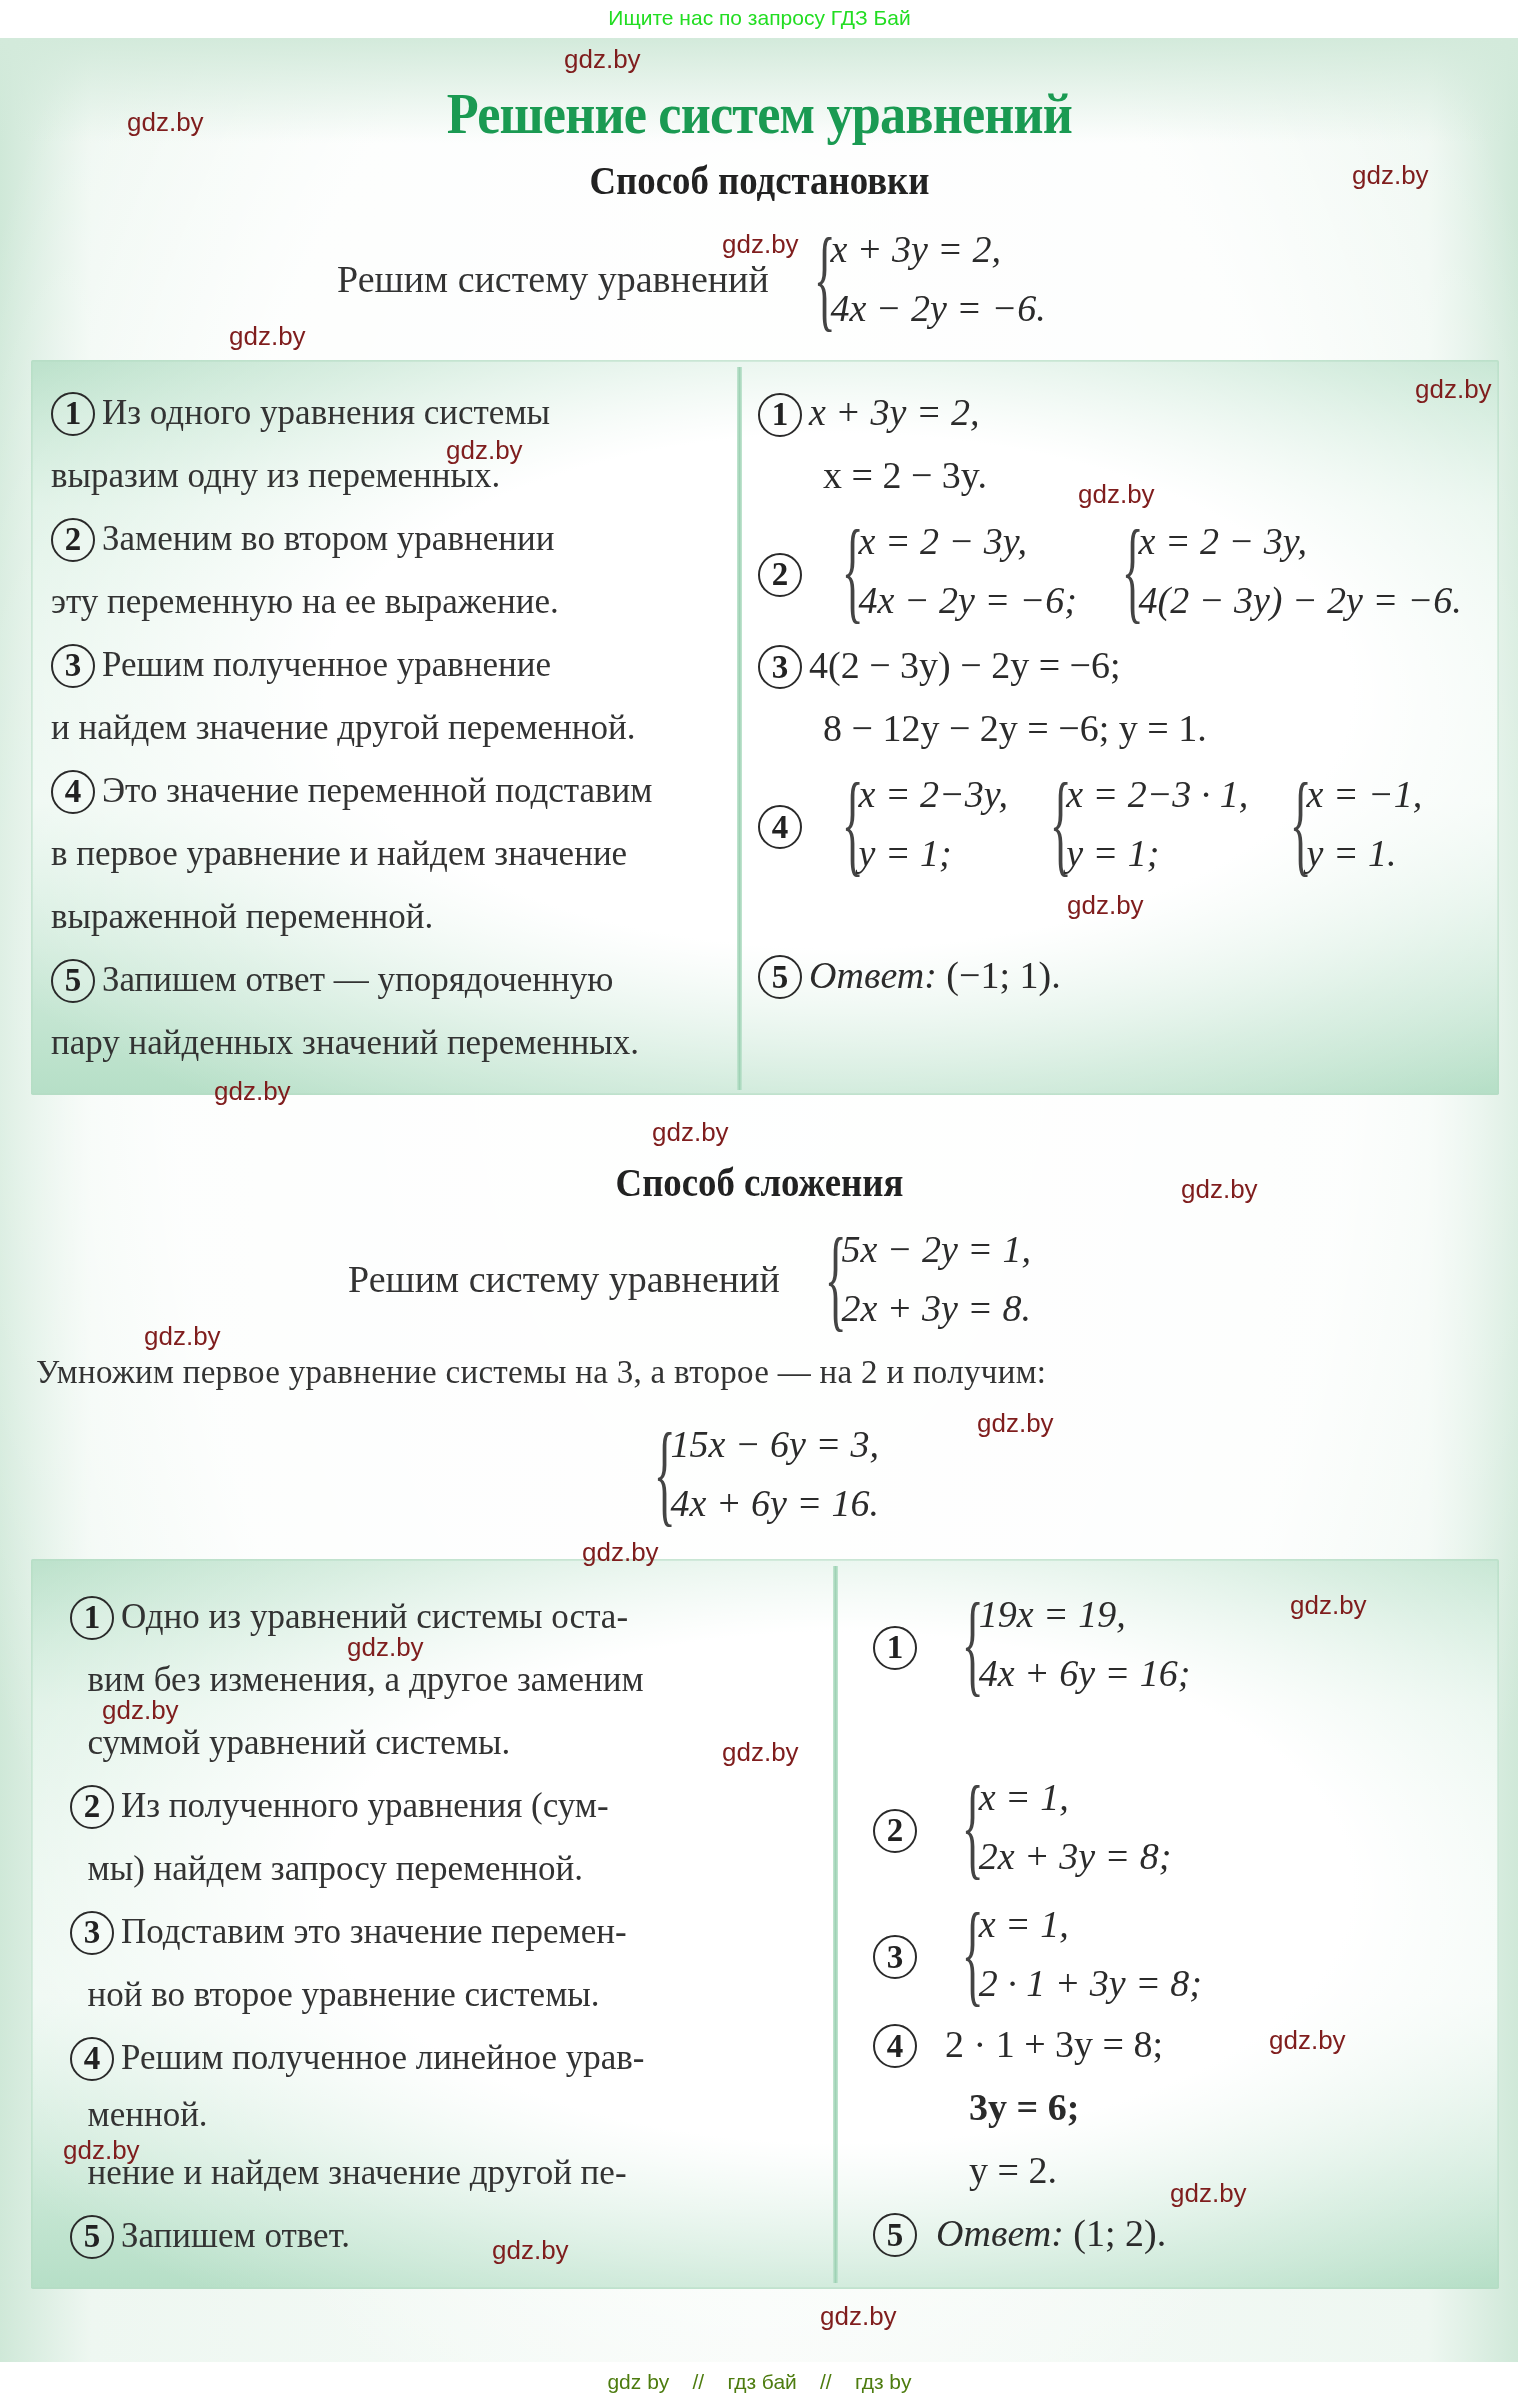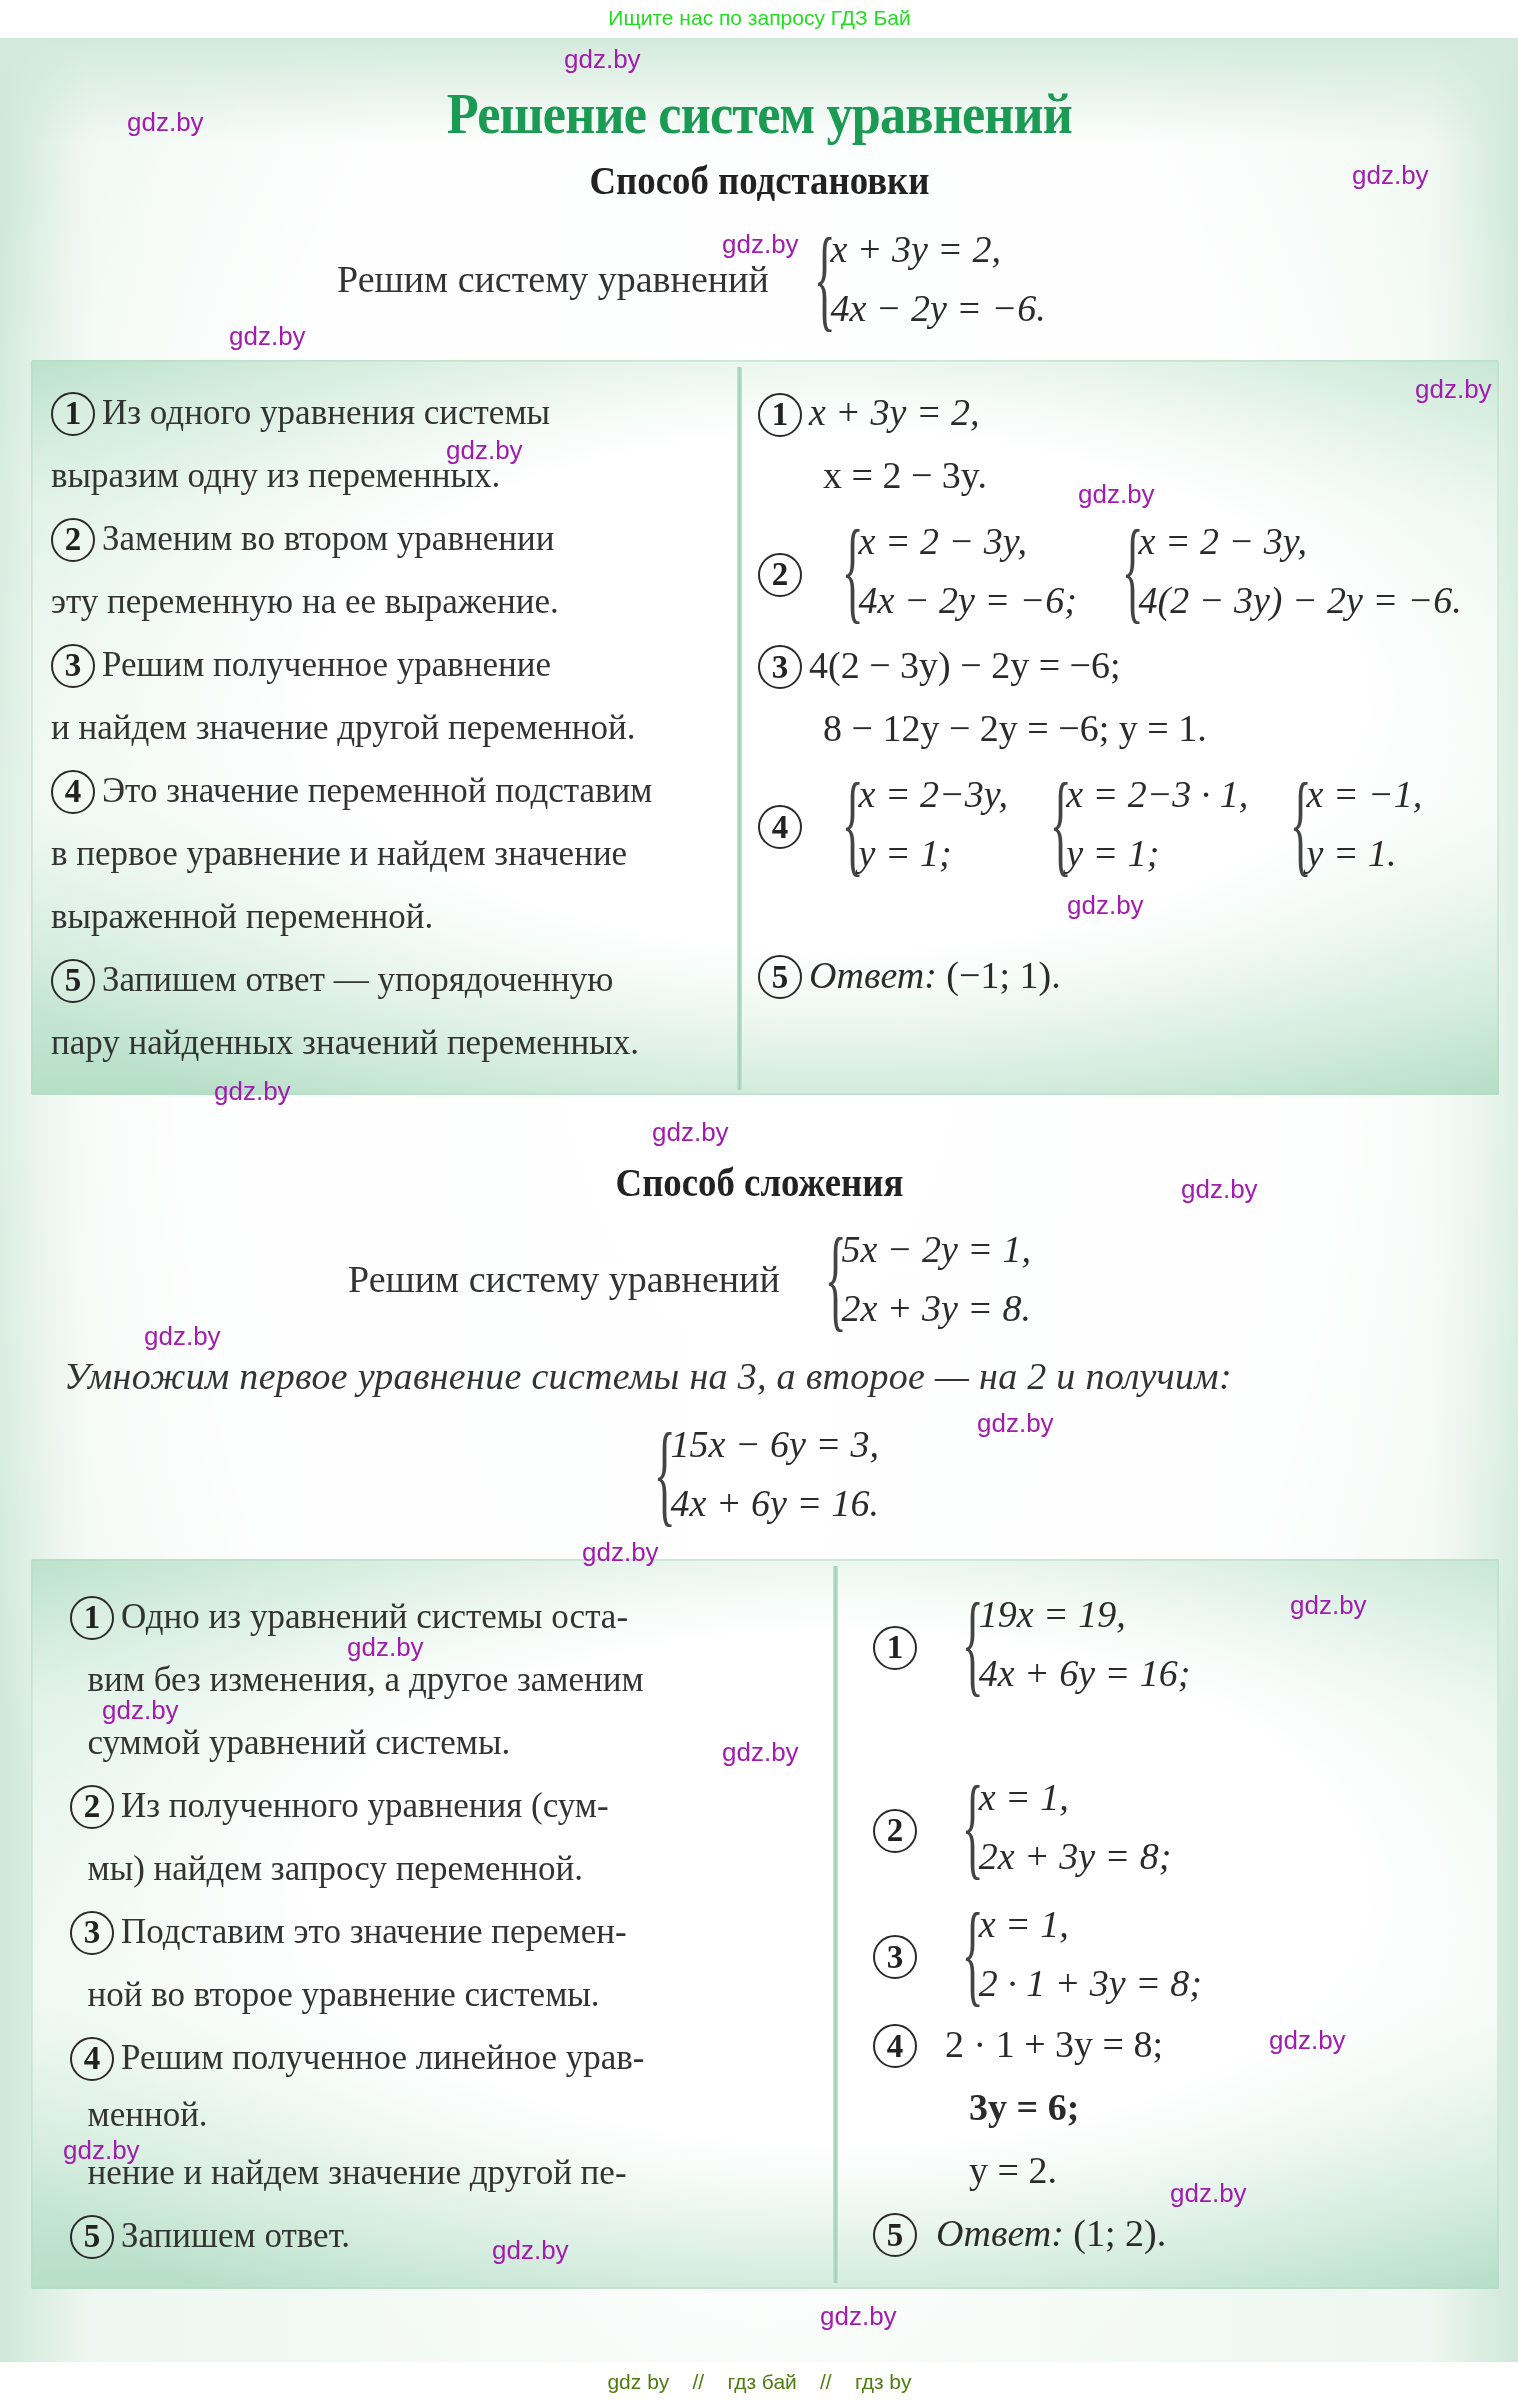--- a/index.html
+++ b/index.html
@@ -25,21 +25,21 @@
            linear-gradient(180deg, #bde2cc 0%, #d8efe1 20%, #e9f6ee 60%, #b6dfc7 100%); }
   .divider { width: 5.2px; background: linear-gradient(90deg, #c4e6d2, #9fd2b5, #c4e6d2); }
   .step-text { font-size: 35px; line-height: 63px; color: #333; }
   .step-row { display: flex; align-items: center; }
   .num { display: inline-flex; align-items: center; justify-content: center; width: 44px; height: 44px;
          border: 2.2px solid #2a2a2a; border-radius: 50%; font-size: 33px; font-weight: bold; color: #222;
          box-sizing: border-box; margin-right: 7px; flex: none; margin-top: 7px; background: rgba(255,255,255,0.2); }
   .math { font-size: 38px; line-height: 63px; color: #2b2b2b; white-space: nowrap; }
   .math i { font-style: italic; }
   .otvet { font-style: italic; }
-  .watermark { font-family: "Liberation Sans", sans-serif; font-size: 26px; color: #a21caf; white-space: nowrap; }
+  .watermark { font-family: "Liberation Sans", sans-serif; font-size: 26px; color: #7f1d1d; white-space: nowrap; }
   .footer { left: 0; top: 2362px; width: 1519px; height: 39px; text-align: center; line-height: 39px;
             font-family: "Liberation Sans", sans-serif; font-size: 21px; }
   .footer span { margin: 0 8.7px; }
   .big-brace { font-size: 114px; line-height: 1; color: #444; display:inline-block; transform: scaleX(0.4); transform-origin: right center; margin-right: -5.2px; }
 </style>
 </head>
 <body>
 
 <div class="abs top-banner" style="color:#22dd22">
   <span>Ищите нас по запросу ГДЗ Бай</span>
@@ -145,21 +145,21 @@
 
 <div class="abs" style="left:348px; top:1220px; display:flex; align-items:center;">
   <span class="intro" style="margin-right:12.2px;">Решим систему уравнений</span>
   <span class="big-brace">{</span>
   <div class="sys-lines">
     <span class="ln">5x − 2y = 1,</span>
     <span class="ln">2x + 3y = 8.</span>
   </div>
 </div>
 
-<div class="abs intro" style="left:64px; top:1354px; font-size:38px; letter-spacing:0.3px;font-style:italic;">Умножим первое уравнение системы на 3, а второе — на 2 и получим:</div>
+<div class="abs intro" style="left:36px; top:1354px; font-size:33px; letter-spacing:0.3px;">Умножим первое уравнение системы на 3, а второе — на 2 и получим:</div>
 
 <div class="abs" style="left:621px; top:1415px; display:flex; align-items:center;">
   <span class="big-brace">{</span>
   <div class="sys-lines">
     <span class="ln">15x − 6y = 3,</span>
     <span class="ln">4x + 6y = 16.</span>
   </div>
 </div>
 
 <div class="abs box" style="left:31px; top:1559px; width:1468px; height:730px;"></div>

